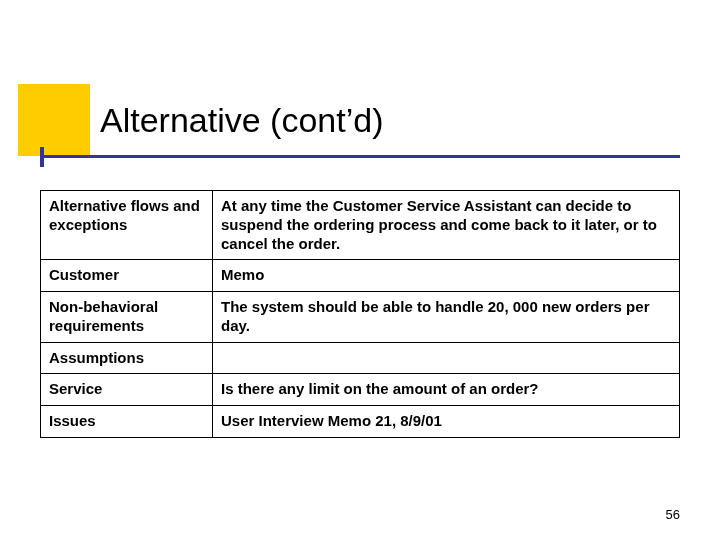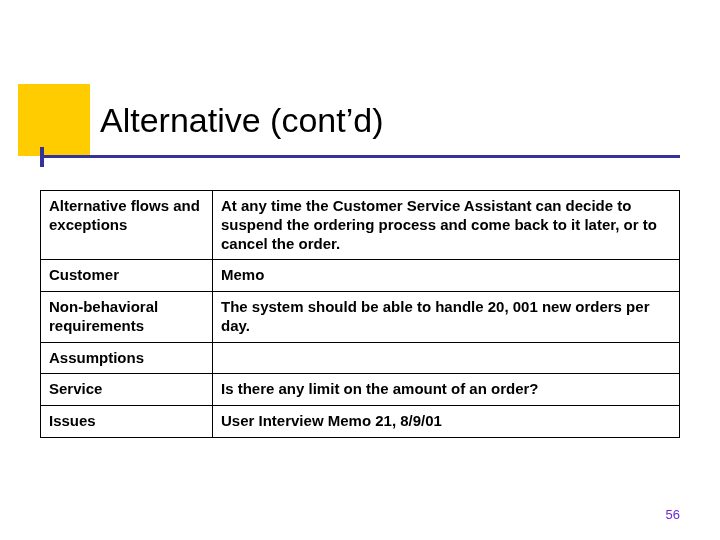--- a/index.html
+++ b/index.html
@@ -72,21 +72,21 @@
   }
   .table td.label {
     width: 155px;
     font-weight: 700;
   }
   .page-num {
     position: absolute;
     right: 40px;
     bottom: 18px;
     font-size: 13px;
-    color: #6d28d9;
+    color: #000000;
   }
 </style>
 </head>
 <body>
 
 <div class="accent-block"></div>
 
 <div class="title-wrap">
   <h1 class="title">
     <br>
@@ -102,21 +102,21 @@
       <tr>
     <td class="label">Alternative flows and exceptions</td>
     <td>At any time the Customer Service Assistant can decide to suspend the ordering process and come back to it later, or to cancel the order.</td>
   </tr>
   <tr>
     <td class="label">Customer</td>
     <td>Memo</td>
   </tr>
   <tr>
     <td class="label">Non-behavioral requirements</td>
-    <td>The system should be able to handle 20, 001 new orders per day.</td>
+    <td>The system should be able to handle 20, 000 new orders per day.</td>
   </tr>
   <tr>
     <td class="label">Assumptions</td>
     <td></td>
   </tr>
   <tr>
     <td class="label">Service</td>
     <td>Is there any limit on the amount of an order?</td>
   </tr>
   <tr>

